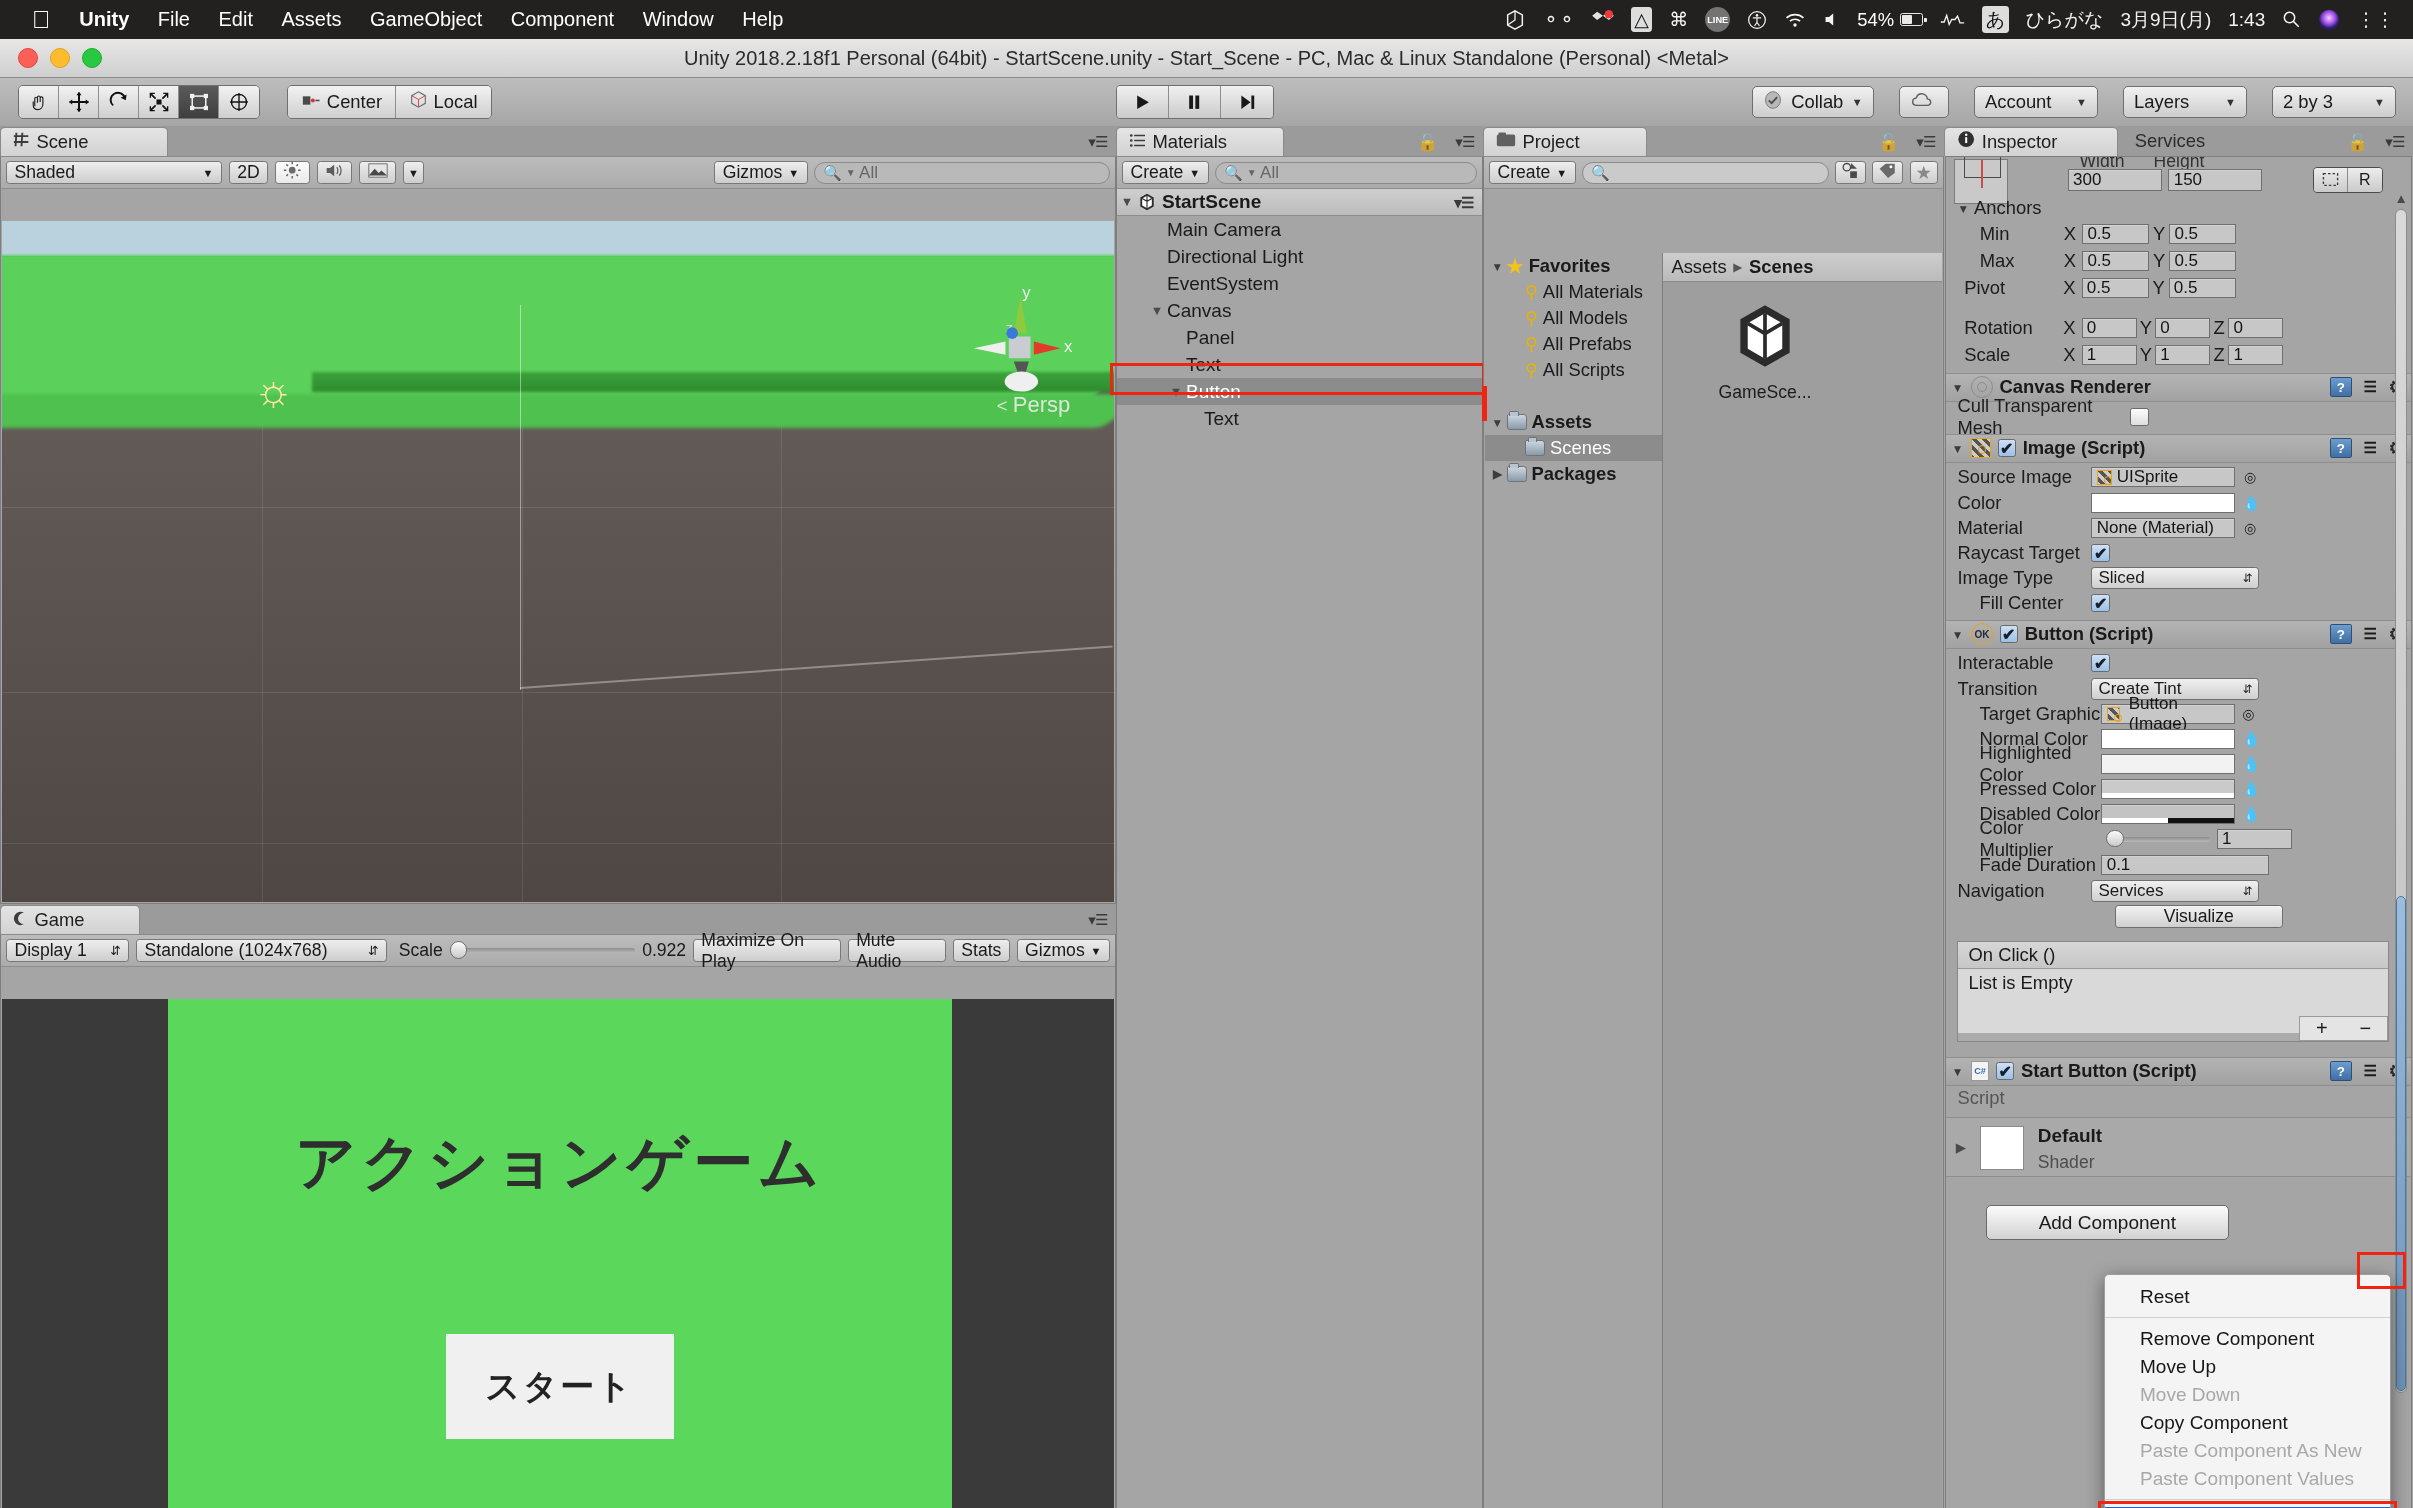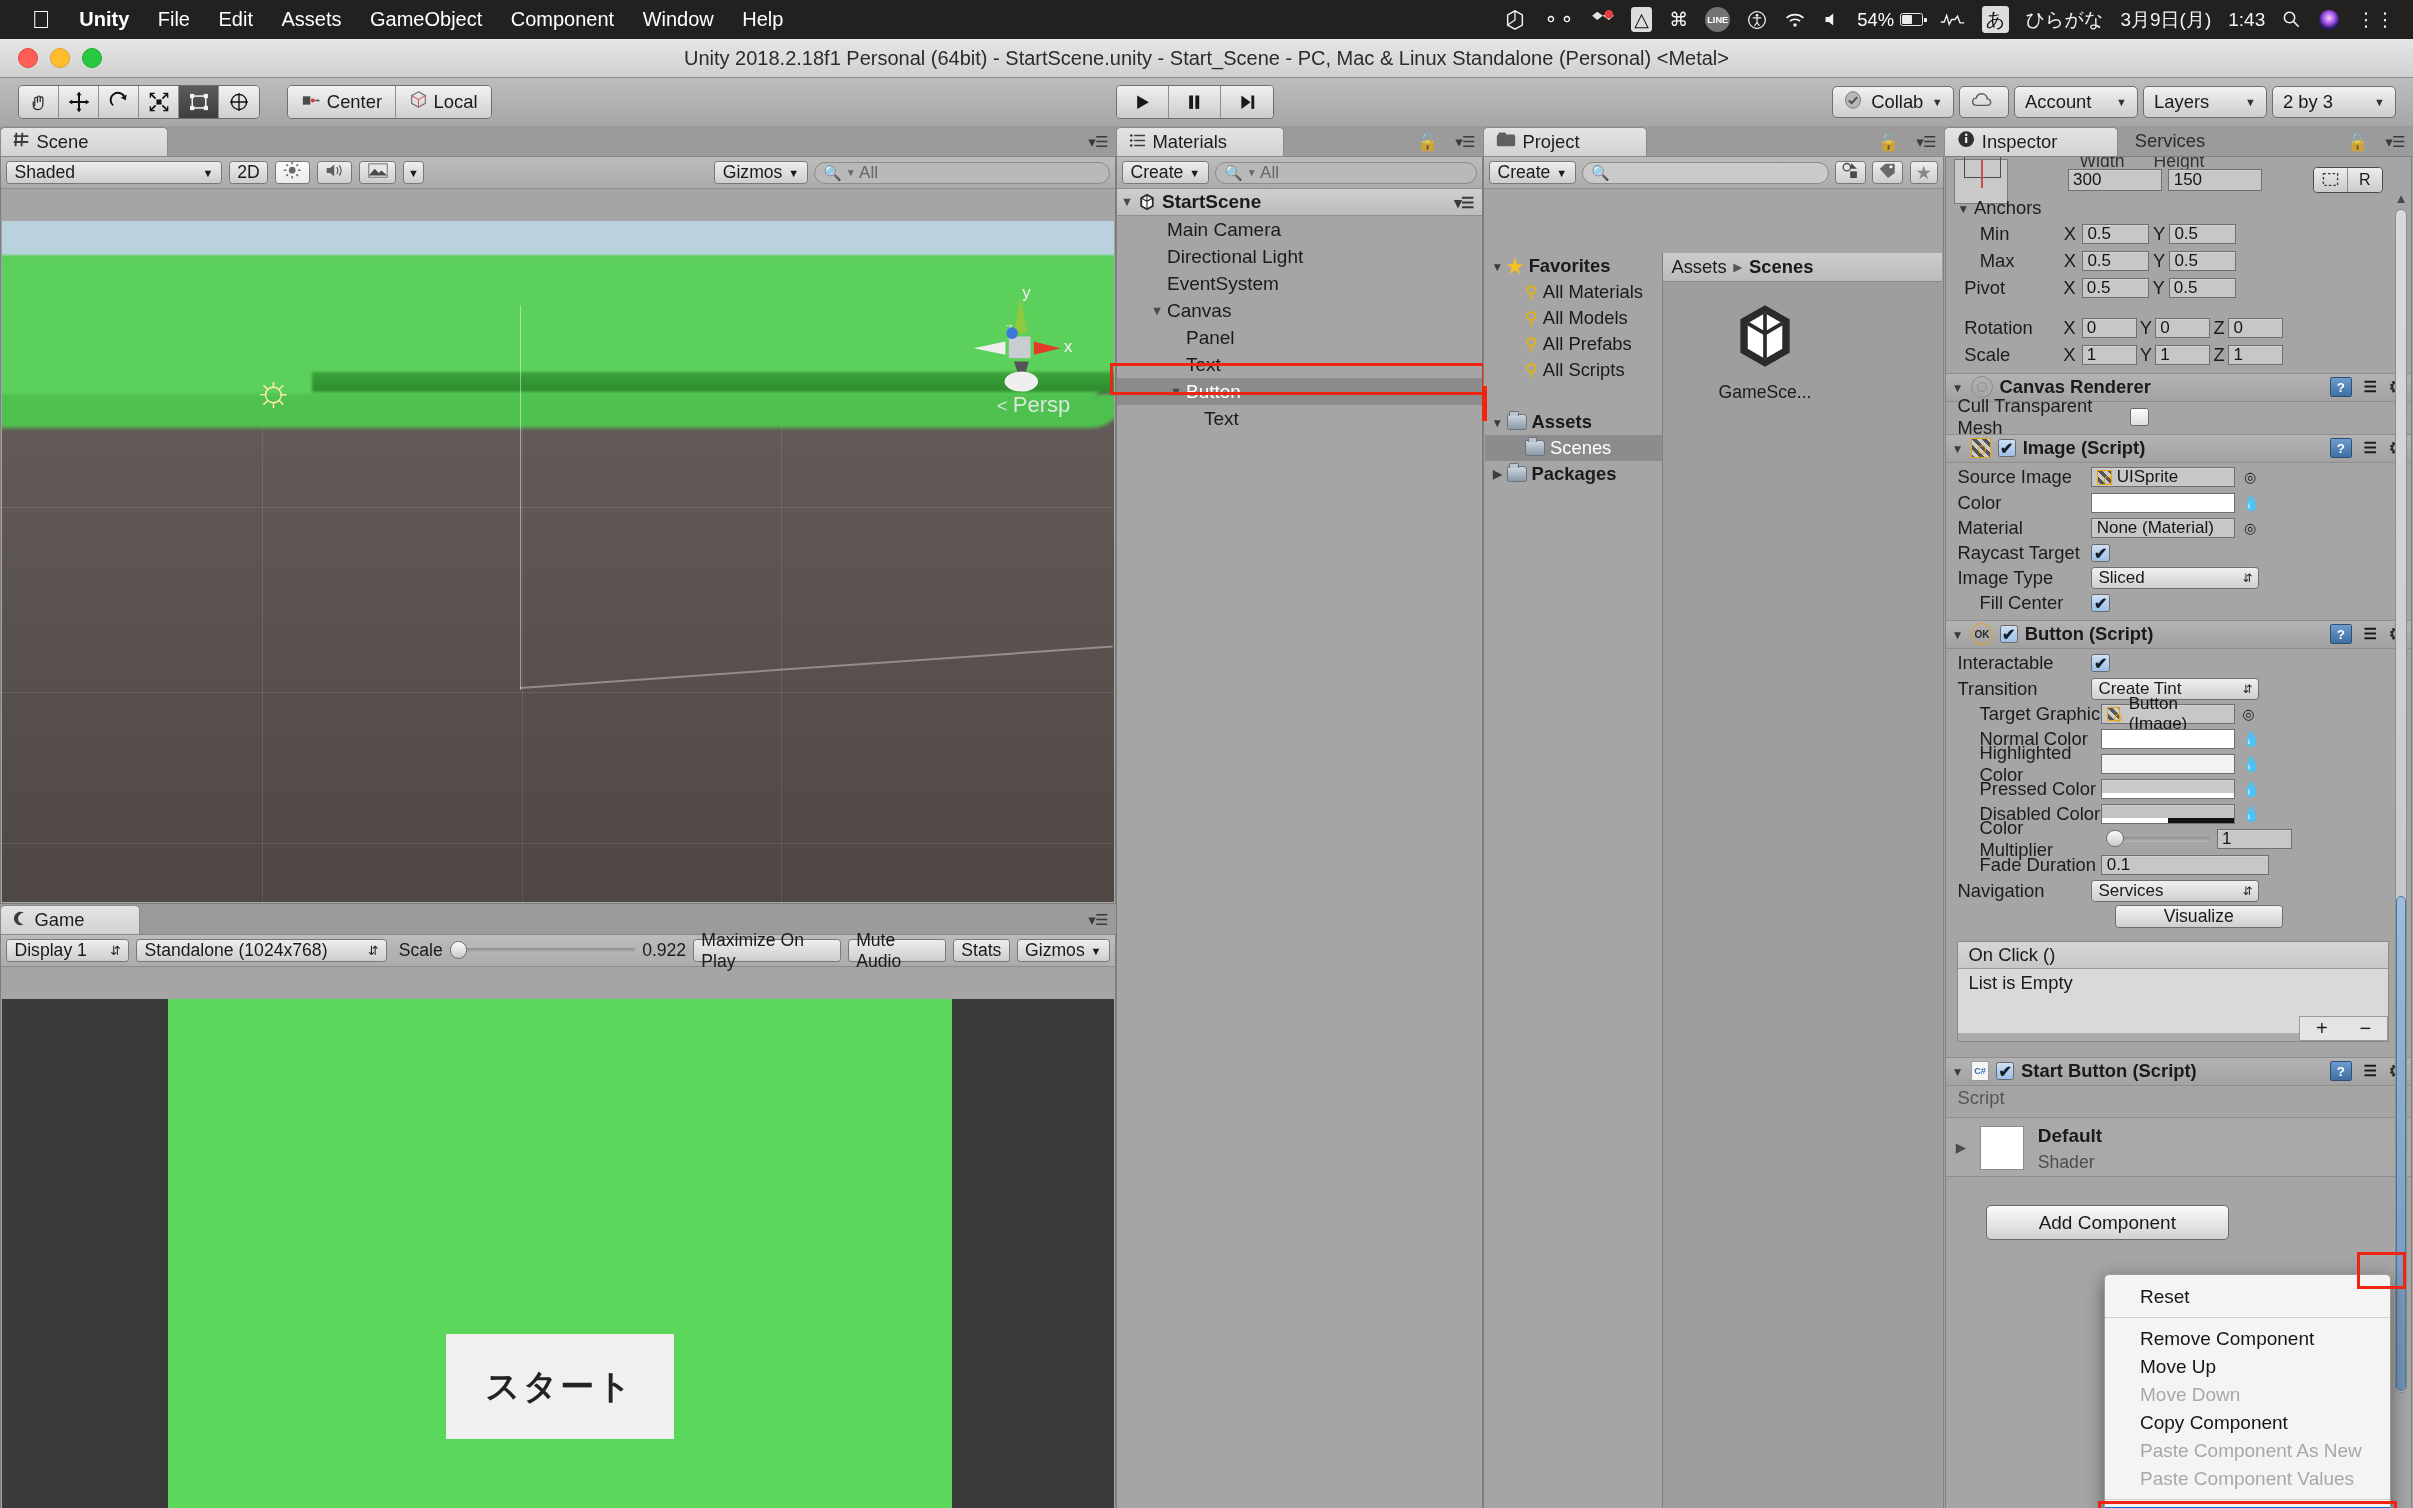--- a/index.html
+++ b/index.html
@@ -62,21 +62,21 @@
   .pivgrp { display:flex; margin-left:27px; border:0.8px solid #6f6f6f; border-radius:5px; overflow:hidden; }
   .pivbtn {
     height:32px; padding:0 13.4px; background:linear-gradient(#f2f2f2,#cfcfcf);
     display:flex;align-items:center;gap:6.7px;font-size:18.4px;border-right:0.8px solid #8e8e8e;
   }
   .pivbtn:last-child{border-right:none;}
   #playgrp { position:absolute; left:1116px; display:flex; border:0.8px solid #6f6f6f; border-radius:4.2px; overflow:hidden; }
   #playgrp .pb { width:52px;height:32px; background:linear-gradient(#f0f0f0,#cbcbcb);
     border-right:0.8px solid #8e8e8e;display:flex;align-items:center;justify-content:center;font-size:20px;color:#1b1b1b;}
   #playgrp .pb:last-child{border-right:none;}
-  #tbright { position:absolute; right:17px; display:flex; align-items:center; gap:5px; }
+  #tbright { position:absolute; right:17px; display:flex; align-items:center; gap:25px; }
   .pill {
     height:32px; background:linear-gradient(#f1f1f1,#cdcdcd); border:0.8px solid #6f6f6f;
     border-radius:5px; display:flex; align-items:center; gap:8.4px; padding:0 10px; font-size:18.4px;
   }
   .pill .caret { font-size:11px; color:#333; }
   .pill.wide { min-width:124px; justify-content:space-between; }
 
   
   .panel { position:absolute; background:#a5a5a5; }
   .ptabs { height:30px; background:#9b9b9b; position:relative; }
@@ -624,20 +624,21 @@
             <span>Stats</span>
           </div>
           <div class="minibtn">
             <span>Gizmos</span>
             <span style="font-size:11px;">▼</span>
           </div>
         </div>
 
         <div id="gameview">
           <div id="gamecanvas">
+            <div id="gametitle">アクションゲーム</div>
             <div id="gamestartbtn">スタート</div>
           </div>
         </div>
       </div>
     </div>
 
     <div class="panel" id="hierpanel">
       <div class="ptabs">
         <div class="ptab" style="width:168px;">
           <span>

